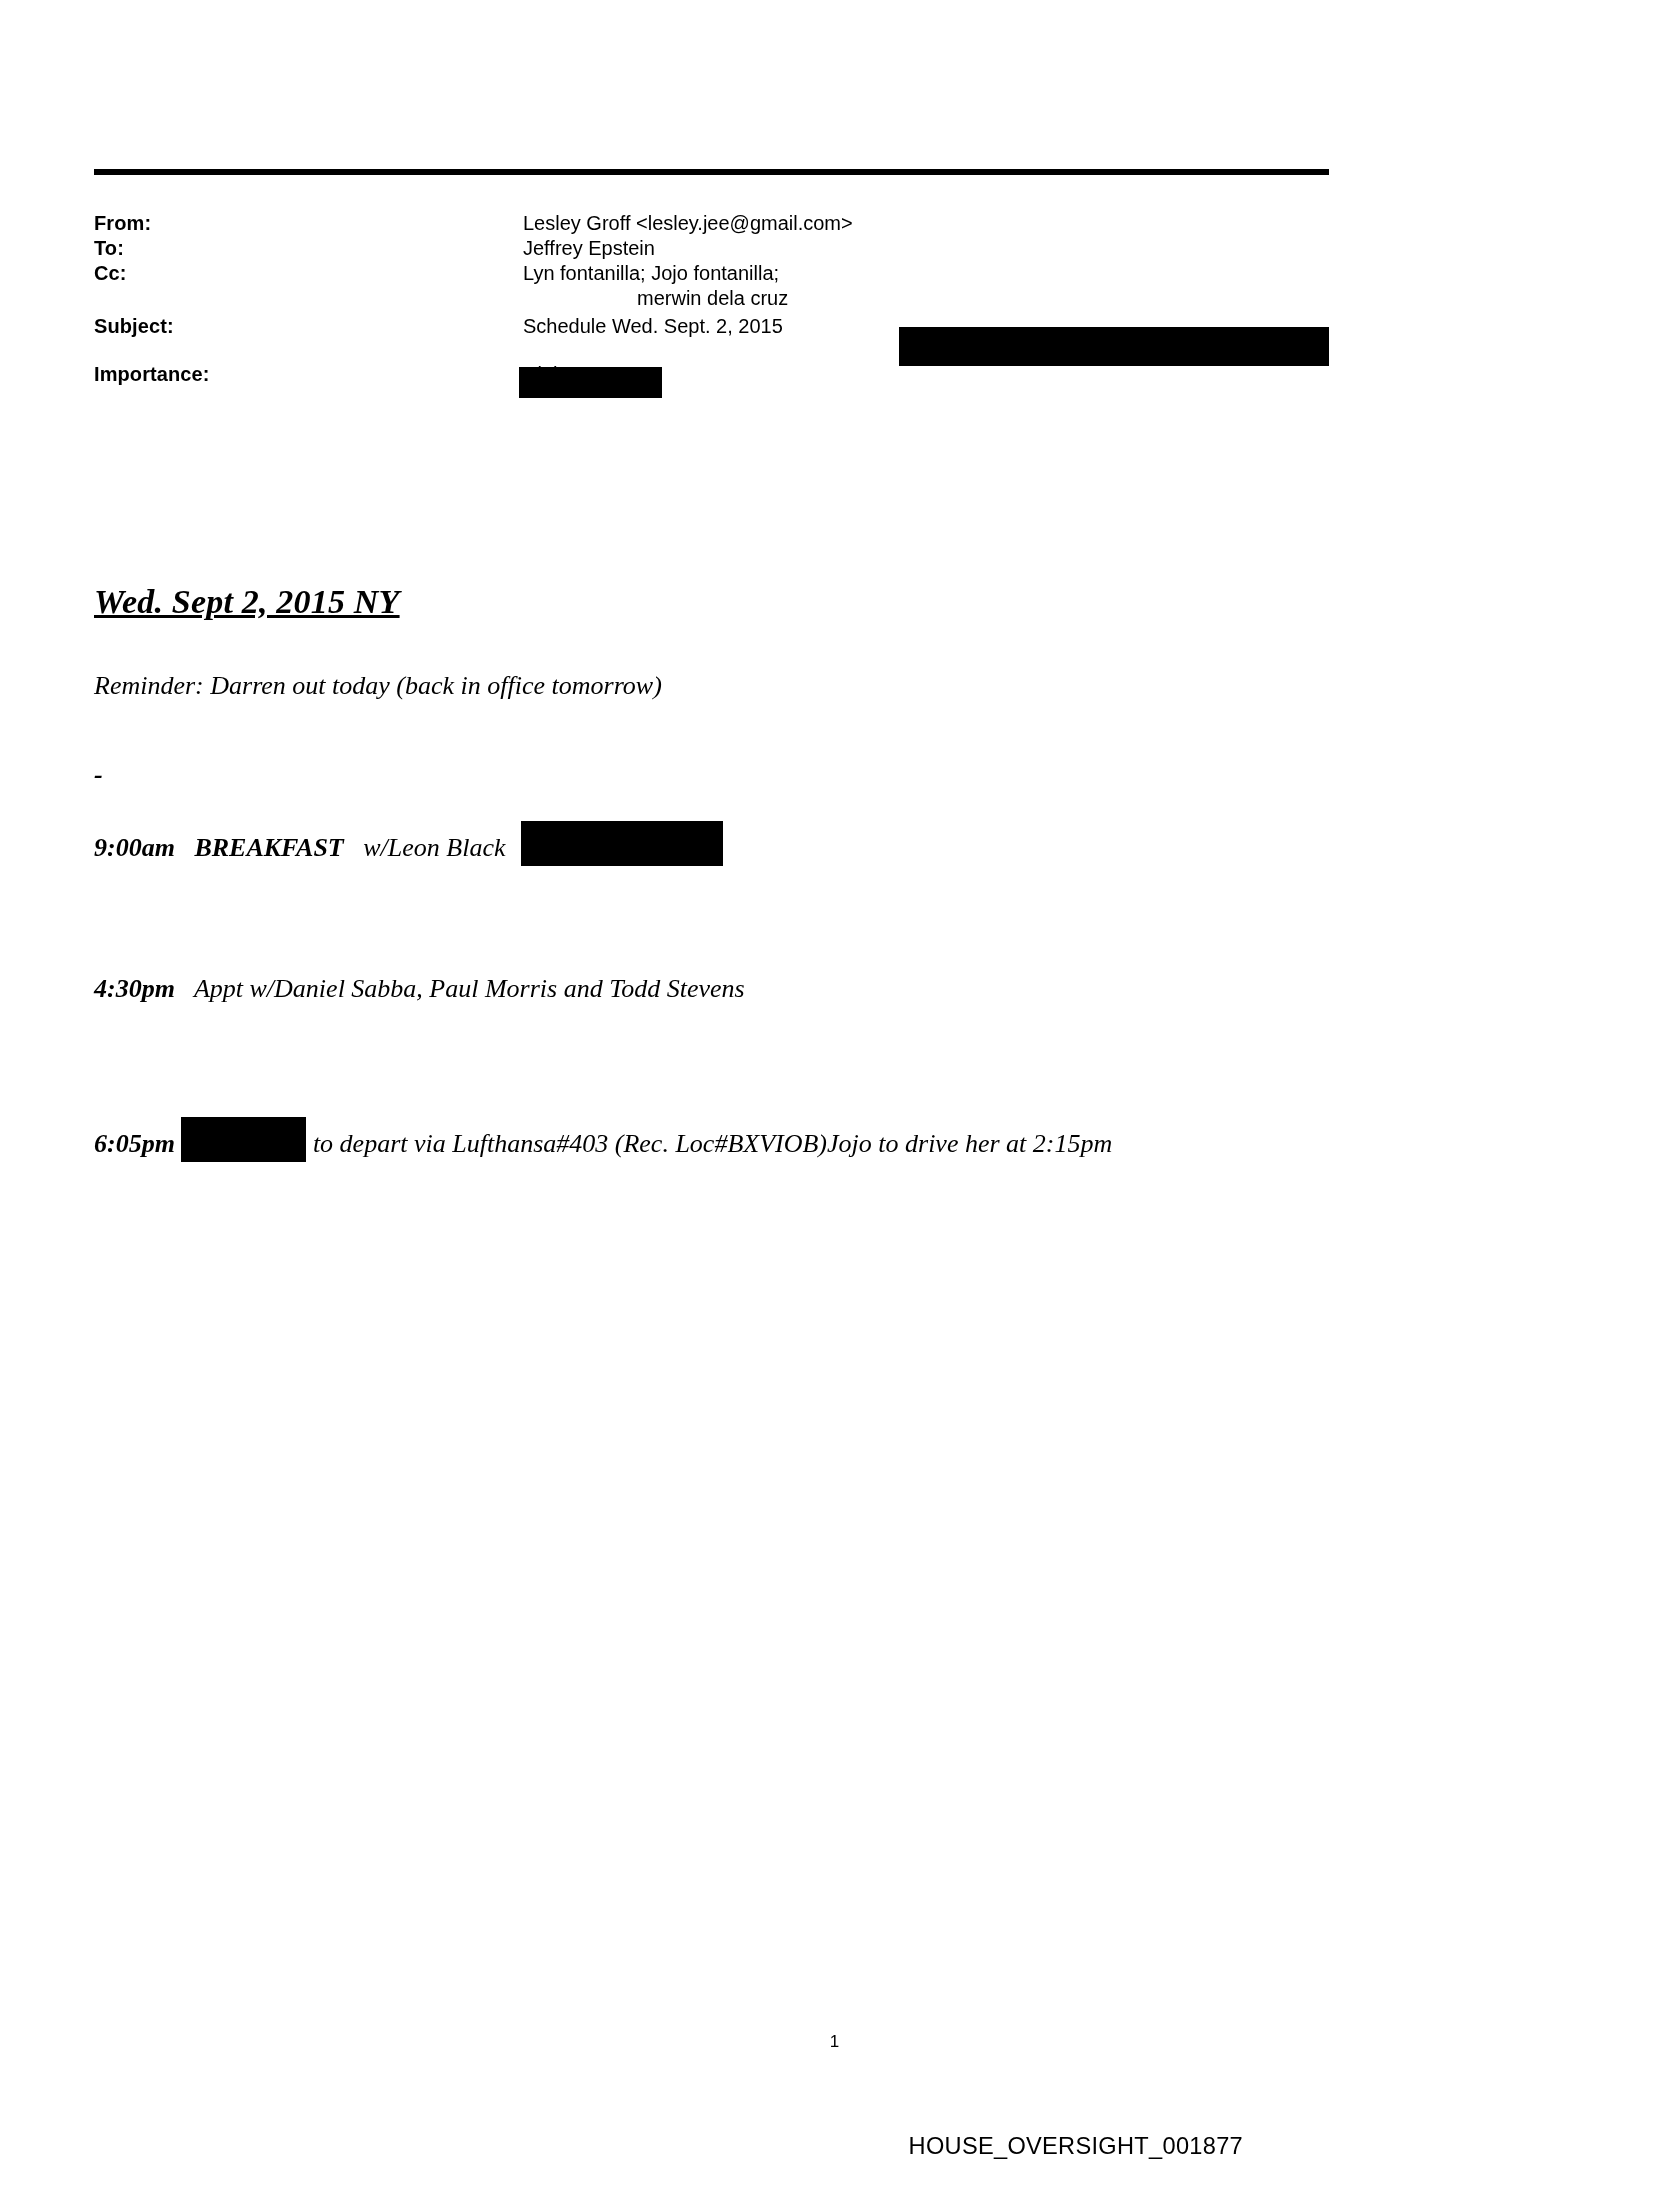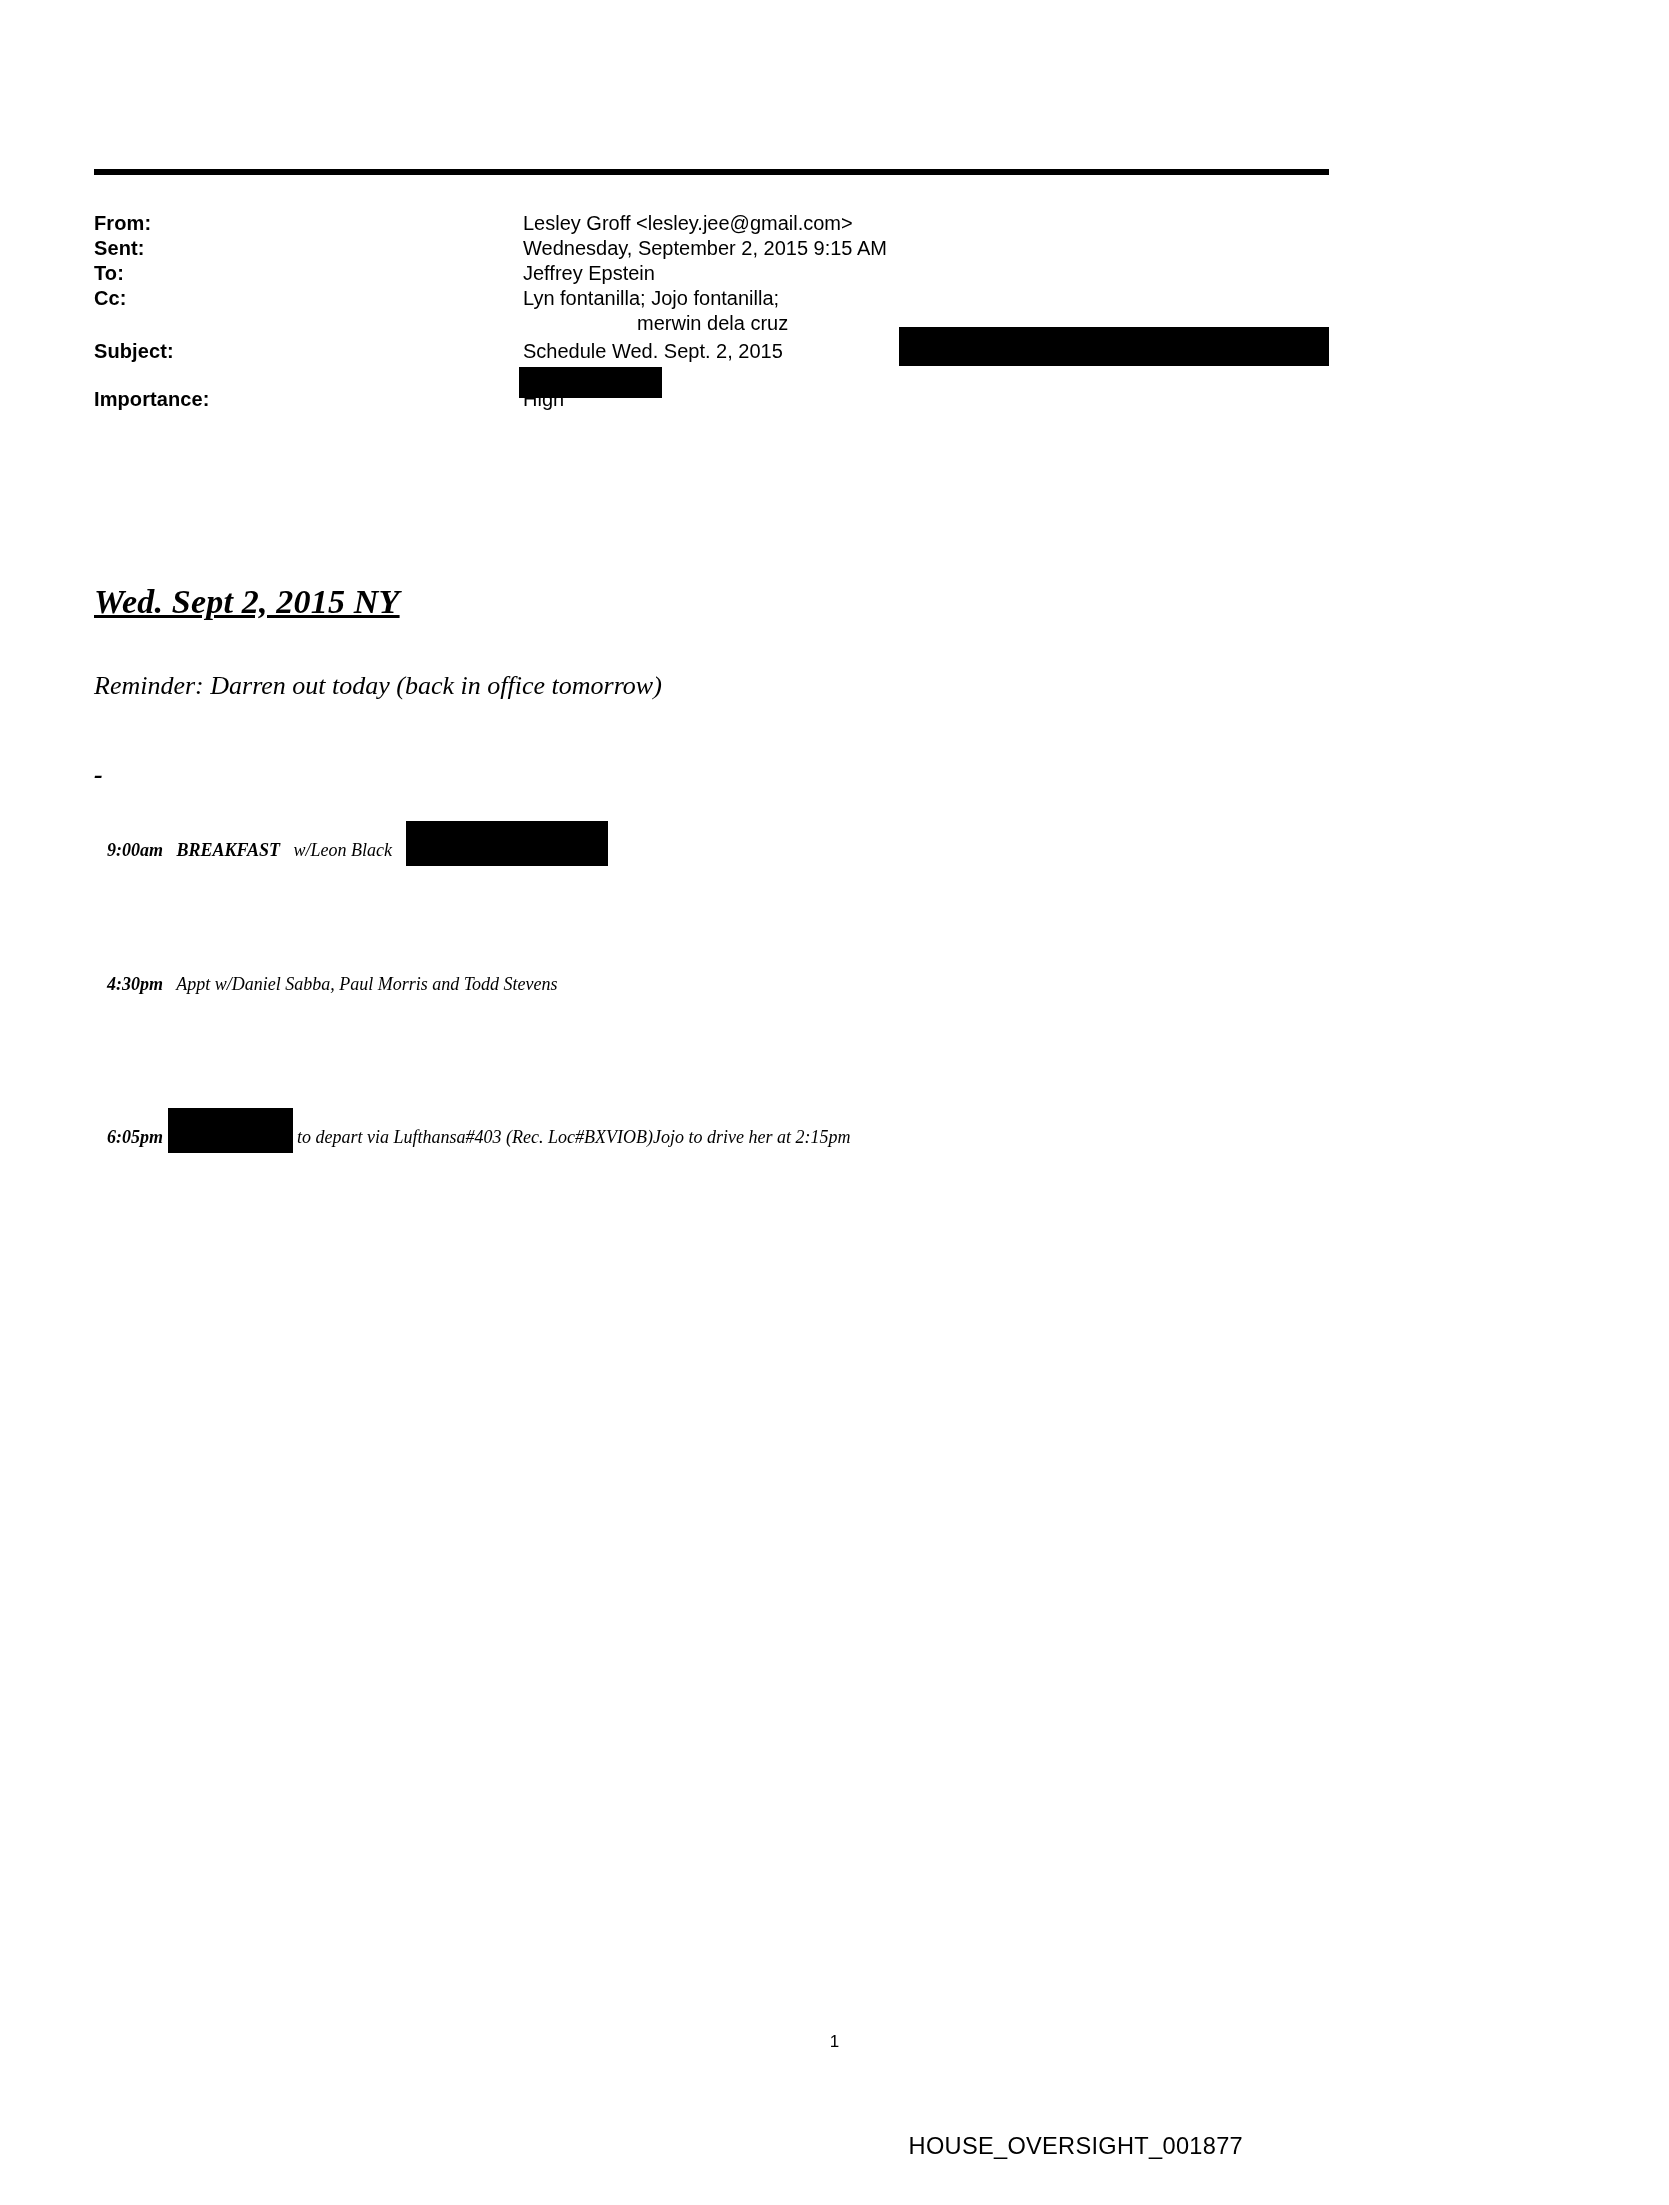--- a/index.html
+++ b/index.html
@@ -111,22 +111,21 @@
     margin-top: 50px;
   }
   .dash {
     font-style: italic;
     font-weight: bold;
     font-size: 26px;
     margin-top: 59px;
   }
   .appt {
     font-style: italic;
-    font-size: 18px;
-    margin-left: 13px;
+    font-size: 26px;
   }
   .appt .time {
     font-weight: bold;
     font-style: italic;
   }
   .appt .caps {
     font-weight: bold;
     font-style: italic;
   }
   .appt-1 { margin-top: 31px; }
@@ -179,24 +178,20 @@
 
   <div class="top-rule"></div>
 
   <div class="hdr">
 
     <div class="hdr-row">
       <span class="hdr-label">From:</span>
       <span class="hdr-value">Lesley Groff &lt;lesley.jee@gmail.com&gt;</span>
     </div>
 
-    <div class="hdr-row">
-      <span class="hdr-label">Sent:</span>
-      <span class="hdr-value">Wednesday, September 2, 2015 9:15 AM</span>
-    </div>
 
     <div class="hdr-row">
       <span class="hdr-label">To:</span>
       <span class="hdr-value">Jeffrey Epstein</span>
     </div>
 
     <div class="hdr-row">
       <span class="hdr-label">Cc:</span>
       <span class="hdr-value">Lyn fontanilla; Jojo fontanilla;</span>
     </div>

